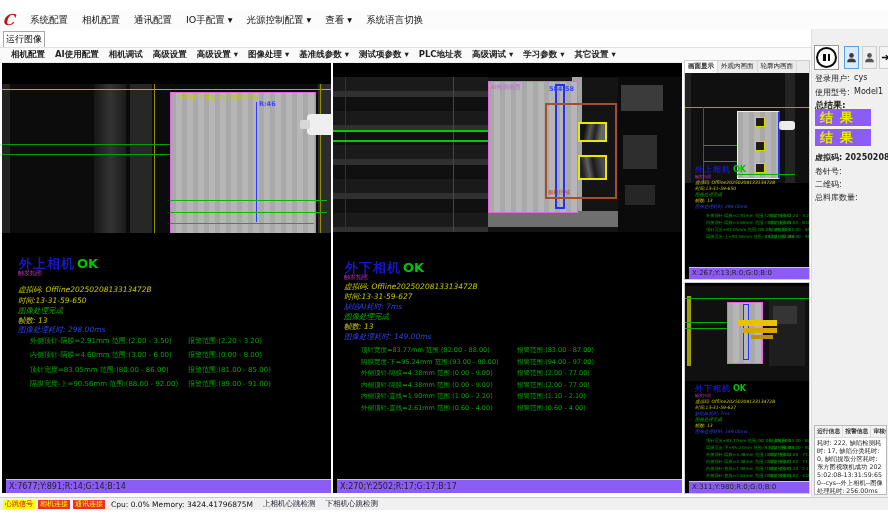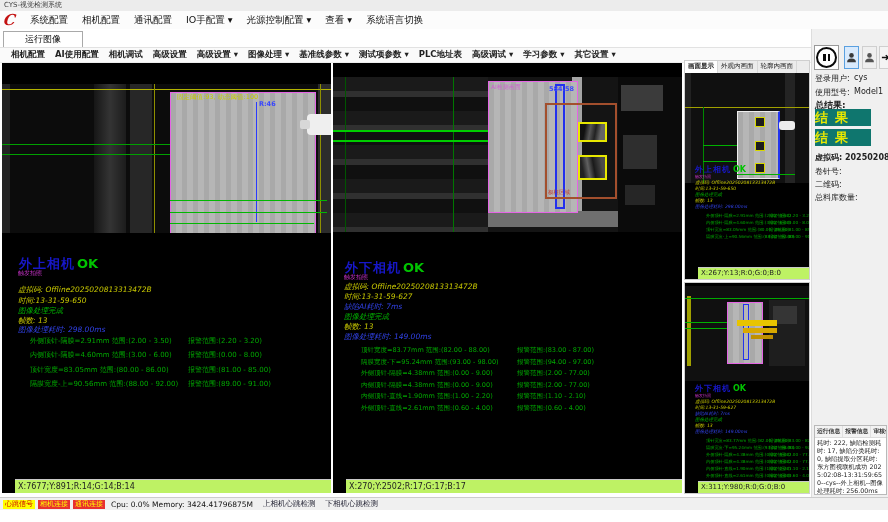--- a/index.html
+++ b/index.html
@@ -7,32 +7,32 @@
        font-family:"DejaVu Sans","Liberation Sans",sans-serif;cursor:default;}
   
   .titlebar{position:absolute;left:0;top:0;width:888px;height:11px;background:#ececec;
             font-size:7px;color:#444;line-height:11px;padding-left:4px;box-sizing:border-box;}
   .menubar{position:absolute;left:0;top:11px;width:888px;height:18px;background:#fcfcfc;
            display:flex;align-items:center;border-bottom:1px solid #eee;}
   .logo{color:#c41212;font:italic bold 15px "DejaVu Serif","Liberation Serif",serif;
         margin:0 7px 0 4px;line-height:16px;transform:skewX(-8deg);}
   .menu-item{font-size:9.5px;color:#111;padding:0 7px;white-space:nowrap;}
   .tabrow{position:absolute;left:0;top:29px;width:812px;height:18px;background:#fff;}
-  .run-tab{position:absolute;left:3px;top:2px;height:15px;padding:0 21px;font-size:9px;
+  .run-tab{position:absolute;left:3px;top:2px;height:15px;padding:0 2px;font-size:9px;
            line-height:15px;border:1px solid #a9a9a9;border-bottom:none;background:#fff;color:#111;}
   .toolbar2{position:absolute;left:0;top:47px;width:812px;height:16px;background:#fafafa;
             border-top:1px solid #e2e2e2;border-bottom:1px solid #ececec;display:flex;align-items:center;padding-left:6px;box-sizing:border-box;}
   .tool-item{font-size:8.5px;font-weight:bold;color:#222;padding:0 5px;white-space:nowrap;}
   
   .panel{position:absolute;background:#000;overflow:hidden;}
   #panel-left{left:2px;top:63px;width:329px;height:430px;}
   #panel-mid{left:333px;top:63px;width:349px;height:430px;}
   #panel-rt{left:684px;top:60px;width:126px;height:220px;background:#000;border:1px solid #cfcfcf;box-sizing:border-box;}
   #panel-rb{left:684px;top:282px;width:126px;height:212px;background:#000;border:1px solid #cfcfcf;box-sizing:border-box;}
-  .panel-status{position:absolute;left:13px;bottom:0;width:100%;height:14px;background:#bef264;
+  .panel-status{position:absolute;left:4px;bottom:0;width:100%;height:14px;background:#8b5cf6;
                 border-top:1px solid #c9c9c9;font-size:8px;color:#222;line-height:13px;
                 padding-left:3px;box-sizing:border-box;}
   .panel-status.mini{height:12px;font-size:7px;line-height:11px;}
   
   .scene{position:absolute;overflow:hidden;background:#0c0c0c;}
   .band{position:absolute;top:0;bottom:0;}
   .hline{position:absolute;height:1px;}
   .vline{position:absolute;width:1px;}
   .obj{position:absolute;border:1px solid #e565e5;
        background:repeating-linear-gradient(90deg,#a9a9a9 0 5px,#b6b6b6 5px 11px);}
@@ -78,45 +78,42 @@
   .sb-btn{position:absolute;box-sizing:border-box;display:flex;align-items:center;justify-content:center;}
   #btn-pause{left:2px;top:16px;width:25px;height:25px;background:#fff;border:1px solid #999;}
   .pause-circle{width:17px;height:17px;border:2.4px solid #0a0a0a;border-radius:50%;
                 display:flex;align-items:center;justify-content:center;gap:2px;}
   .pause-circle i{display:block;width:2.6px;height:7px;background:#0a0a0a;}
   #btn-user1{left:32px;top:17px;width:15px;height:23px;background:#d9eafc;border:1px solid #5aa0e0;}
   #btn-user2{left:50px;top:17px;width:15px;height:23px;background:#efefef;border:1px solid #cfcfcf;}
   #btn-exit{left:67px;top:17px;width:16px;height:23px;background:#f4f4f4;border:1px solid #cfcfcf;}
   .sb-label{position:absolute;font-size:8px;color:#222;white-space:nowrap;}
   .sb-strong{font-weight:bold;}
-  .result-block{position:absolute;left:3px;width:56px;height:17px;background:#0f766e;
+  .result-block{position:absolute;left:3px;width:56px;height:17px;background:#8b5cf6;
                 color:#e8e800;font-weight:bold;font-size:13px;letter-spacing:7px;
-                line-height:17px;box-sizing:border-box;white-space:nowrap;}
+                line-height:17px;padding-left:5px;box-sizing:border-box;white-space:nowrap;}
   .infobox{position:absolute;left:2px;top:396px;width:73px;height:70px;background:#fff;
            border:1px solid #b9b9b9;box-sizing:border-box;overflow:hidden;}
   .infobox-tabs{display:flex;background:#f3f3f3;border-bottom:1px solid #ddd;}
   .infobox-tab{font-size:5.8px;font-weight:bold;color:#333;padding:1px 2px;border-right:1px solid #e0e0e0;white-space:nowrap;}
   .infobox-body{font-size:6.3px;line-height:8px;color:#222;padding:1px 2px;word-break:break-all;}
   
   .statusbar{position:absolute;left:0;top:497px;width:888px;height:13px;background:#f0f0f0;
              border-top:1px solid #ccc;display:flex;align-items:center;padding-left:3px;box-sizing:border-box;}
   .badge{font-size:7px;line-height:9px;padding:0 2px;margin-right:3px;white-space:nowrap;}
   .badge.heart{background:#ffff00;color:#cc0000;}
   .badge.red{background:#e83030;color:#ffff00;}
   .cpu-text{font-size:7.5px;color:#111;margin-left:3px;white-space:nowrap;}
   .check-link{font-size:7.5px;color:#223;margin-left:10px;white-space:nowrap;}
 </style>
 </head>
 <body>
 
 <div id="app">
 
-  <div class="titlebar">
-    <span>CYS-视觉检测系统</span>
-  </div>
 
   <div class="menubar">
     <span class="logo">C</span>
     <span style="display:flex">
 
     <span class="menu-item first">系统配置</span>
         <span class="menu-item">相机配置</span>
         <span class="menu-item">通讯配置</span>
         <span class="menu-item">IO手配置 ▾</span>
         <span class="menu-item">光源控制配置 ▾</span>

